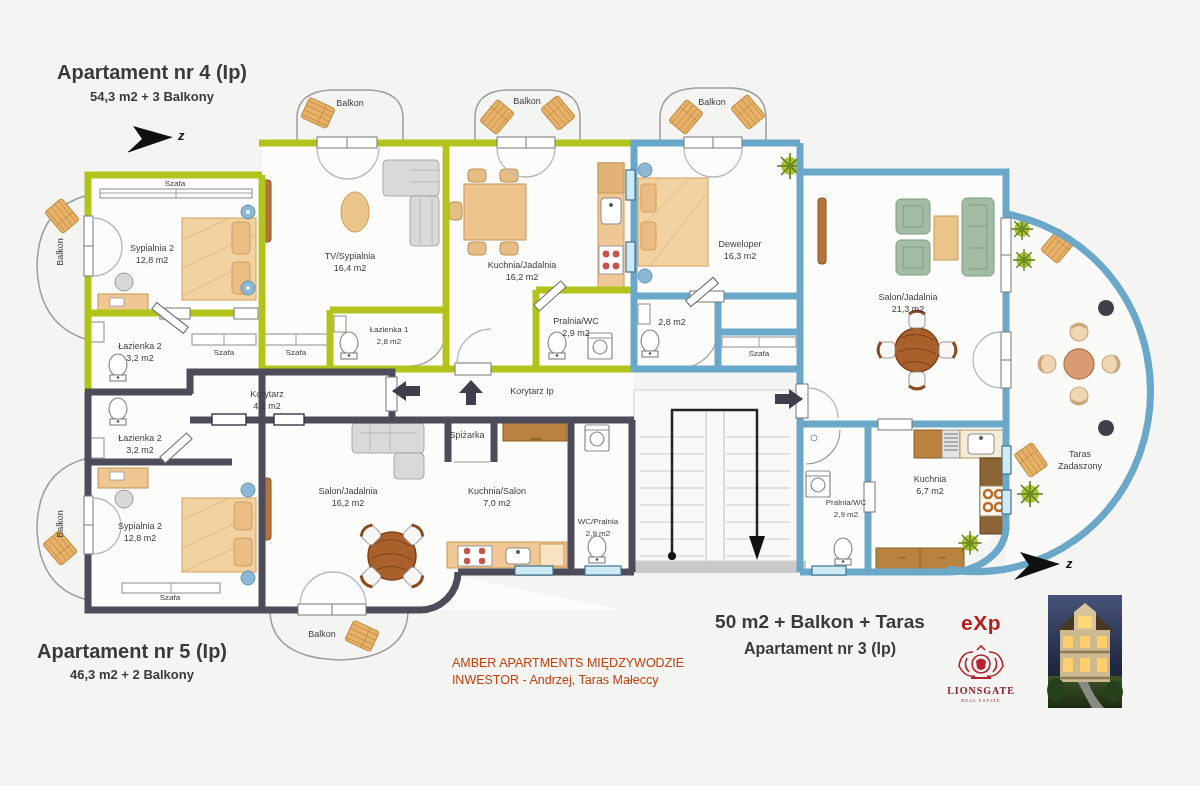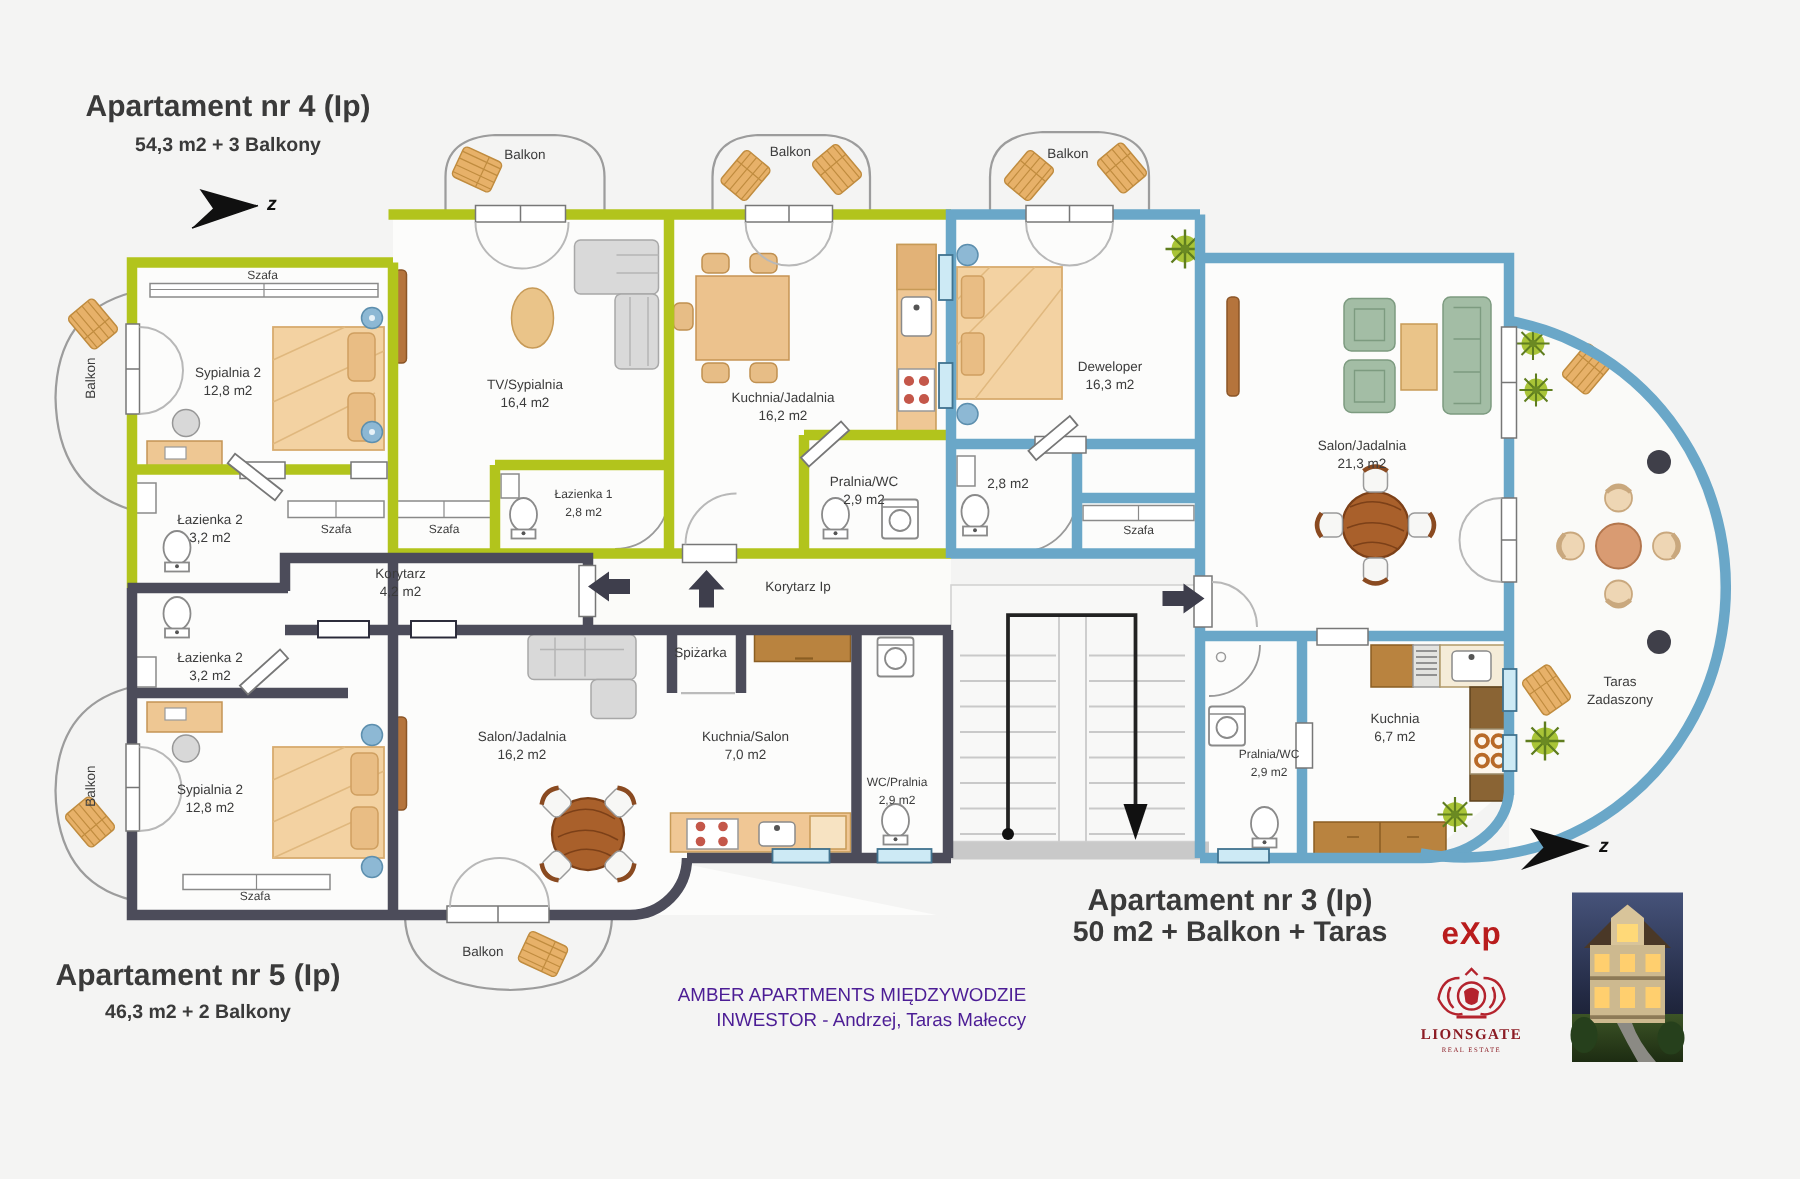--- a/index.html
+++ b/index.html
@@ -7,24 +7,24 @@
          font-family:"Liberation Sans",sans-serif;color:#3b3b3b;}
   .stage svg.plan{position:absolute;left:0;top:0;}
   .lab{position:absolute;transform:translate(-50%,-50%);text-align:center;font-size:9px;
        line-height:12px;color:#3c3c3c;white-space:nowrap;z-index:5;}
   .lab.vert{transform:translate(-50%,-50%) rotate(-90deg);}
   .lab.small{font-size:8px;}
   .title{position:absolute;transform:translate(-50%,-50%);font-weight:bold;color:#3a3a3a;
          white-space:nowrap;z-index:5;text-align:center;}
   .t-big{font-size:20px;}
   .t-sub{font-size:13px;}
-  .t3-name{font-size:20px;}
+  .t3-name{font-size:16px;margin-top:48px;}
   .t3-sub{font-size:19px;}
   .footer{position:absolute;left:568px;top:672px;transform:translate(-50%,-50%);
-          text-align:right;font-size:12.5px;font-weight:500;line-height:17px;color:#4c1d95;
+          text-align:left;font-size:12.5px;font-weight:500;line-height:17px;color:#c2410c;
           white-space:nowrap;z-index:5;}
   .expLogo{position:absolute;left:981px;top:623px;transform:translate(-50%,-50%);
            font-size:21px;font-weight:bold;color:#b91c1c;letter-spacing:.5px;z-index:5;}
   .lg-name{position:absolute;left:981px;top:690px;transform:translate(-50%,-50%);
            font-family:"Liberation Serif",serif;font-size:10px;font-weight:bold;color:#8c1c24;
            letter-spacing:1px;z-index:5;}
   .lg-sub{position:absolute;left:981px;top:700px;transform:translate(-50%,-50%);
           font-family:"Liberation Serif",serif;font-size:4.5px;color:#8c1c24;letter-spacing:1px;z-index:5;}
   .zlab{position:absolute;font-size:13px;font-weight:bold;font-style:italic;color:#111;z-index:5;}
 </style>
@@ -438,21 +438,21 @@
     </div>
 <div class="lab small" style="left:846px;top:509px;">
   <div>Pralnia/WC</div>
       <div>2,9 m2</div>
     </div>
 <div class="lab" style="left:1080px;top:460px;">
   <div>Taras</div>
       <div>Zadaszony</div>
     </div>
 
-<div class="lab" style="left:267px;top:388px;">
+<div class="lab" style="left:267px;top:400px;">
   <div>Korytarz</div>
       <div>4,2 m2</div>
     </div>
 <div class="lab" style="left:532px;top:391px;">
   <div>Korytarz Ip</div>
     </div>
 <div class="lab" style="left:140px;top:444px;">
   <div>Łazienka 2</div>
       <div>3,2 m2</div>
     </div>

